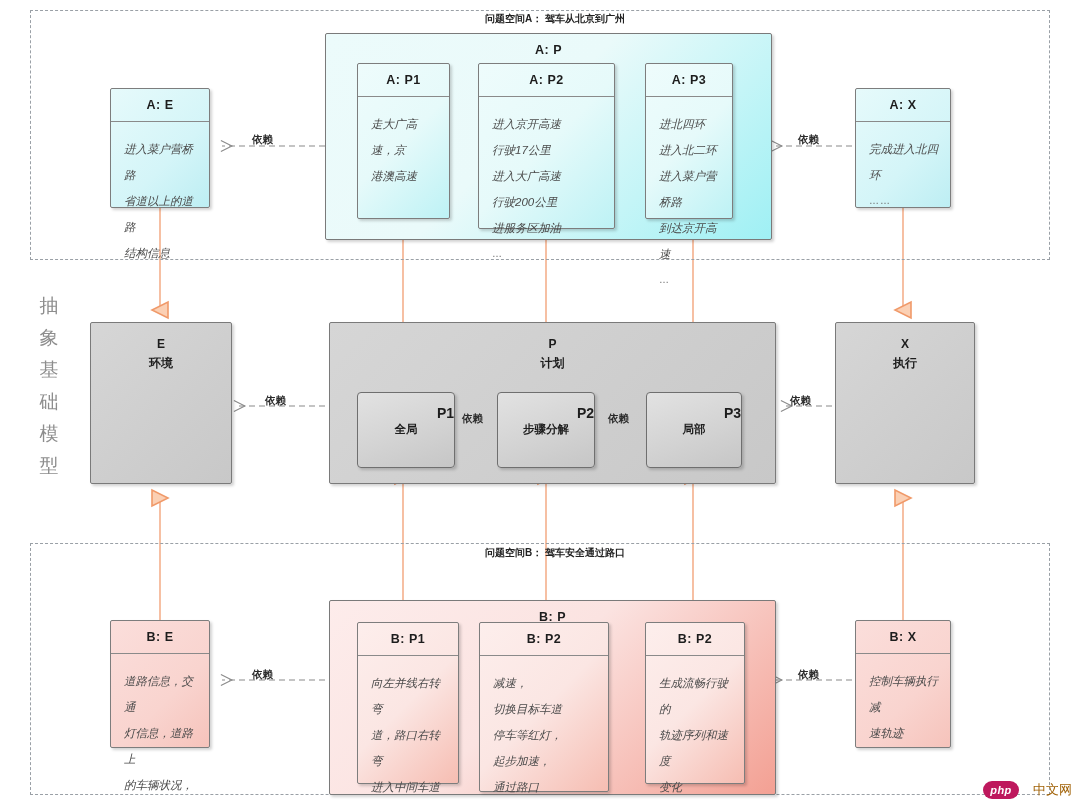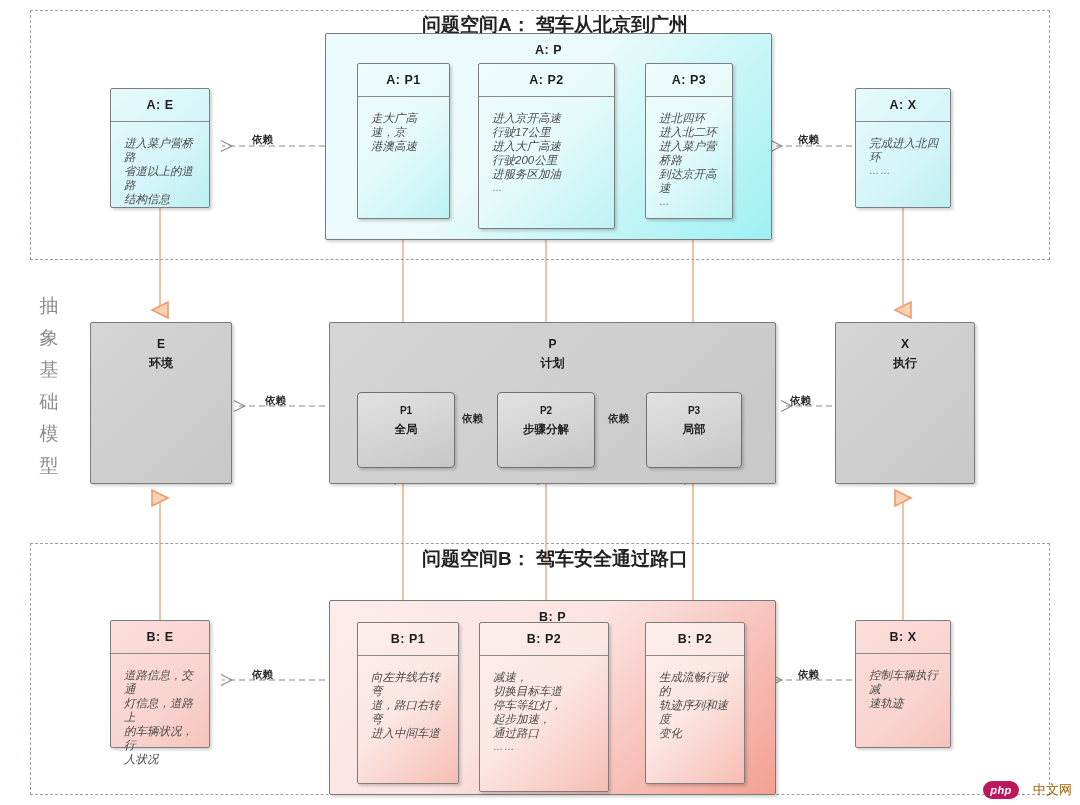--- a/index.html
+++ b/index.html
@@ -15,21 +15,21 @@
 
   
   .region{
     position:absolute;
     border:1px dashed #9aa0a6;
     box-sizing:border-box;
     background:transparent;
   }
   .region-title{
     position:absolute;
-    font-size:19px;
+    font-size:10px;
     font-weight:bold;
     color:#222;
     white-space:nowrap;
     text-align:center;
   }
 
   
   .vlabel{
     position:absolute;
     width:34px;
@@ -74,21 +74,21 @@
     box-sizing:border-box;
     letter-spacing:.5px;
   }
   .card-body{
     position:absolute;left:0;right:0;top:33px;bottom:0;
     padding:14px 11px 0 13px;
     box-sizing:border-box;
     font-size:11.5px;
     font-style:italic;
     color:#4a4a4a;
-    line-height:14px;
+    line-height:26px;
     word-break:break-all;
   }
   .card-body .ell{font-style:normal;letter-spacing:1px;font-size:10px;color:#6b6b6b;}
 
   .group-label{
     position:absolute;
     left:0;right:0;
     top:9px;
     text-align:center;
     font-size:12.5px;
@@ -101,21 +101,21 @@
   .gbox-title{
     position:absolute;left:0;right:0;top:14px;
     text-align:center;font-size:12px;font-weight:bold;color:#1d1d1d;
   }
   .gbox-sub{
     position:absolute;left:0;right:0;top:32px;
     text-align:center;font-size:12px;font-weight:bold;color:#1d1d1d;
   }
   .gbox-title-sm{
     position:absolute;left:0;right:0;top:12px;
-    text-align:center;font-size:10px;font-weight:bold;color:#1d1d1d;
+    text-align:right;font-size:14px;font-weight:bold;color:#1d1d1d;
   }
   .gbox-sub-sm{
     position:absolute;left:0;right:0;top:29px;
     text-align:center;font-size:11.5px;font-weight:bold;color:#1d1d1d;
   }
 
   
   svg.links{position:absolute;left:0;top:0;width:1080px;height:805px;pointer-events:none;}
   .dep-text{
     position:absolute;

